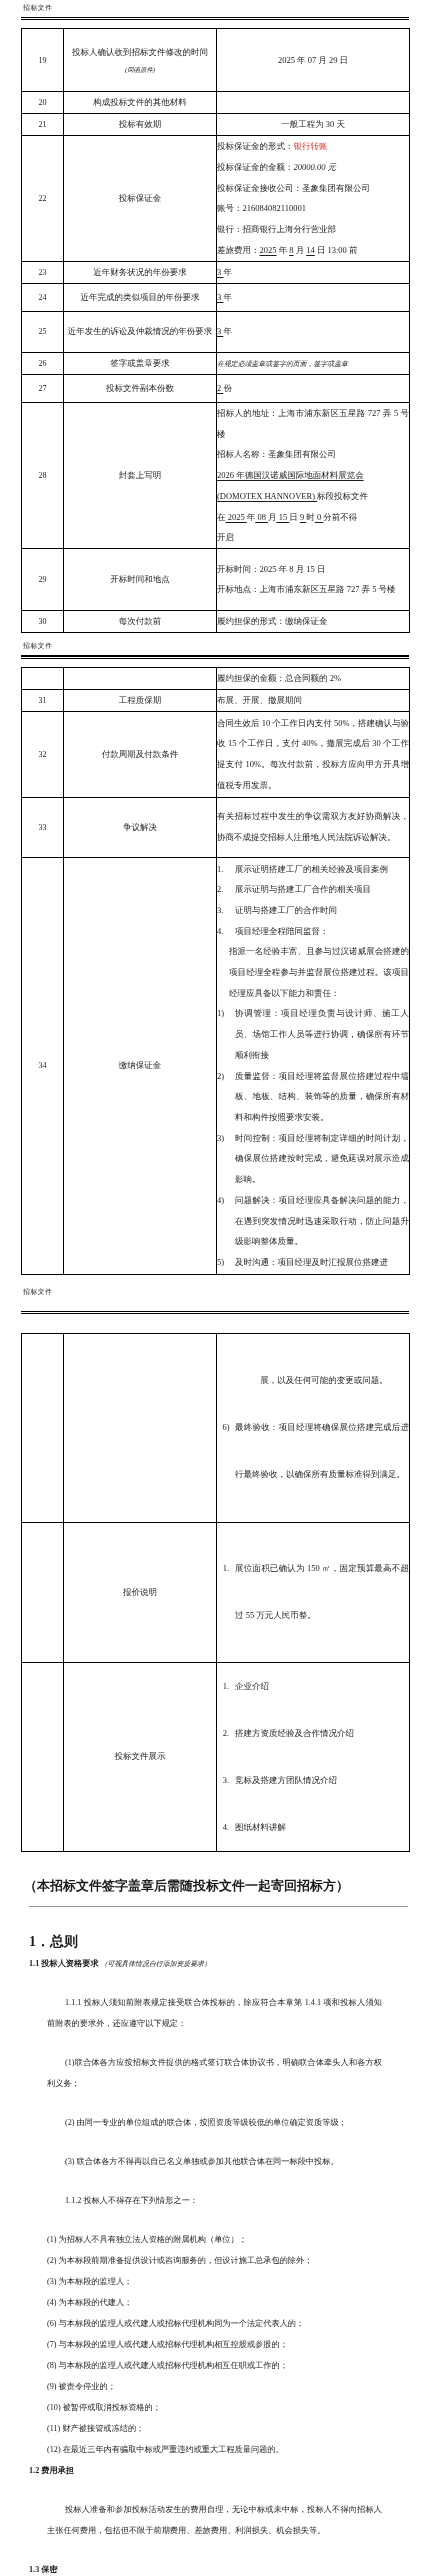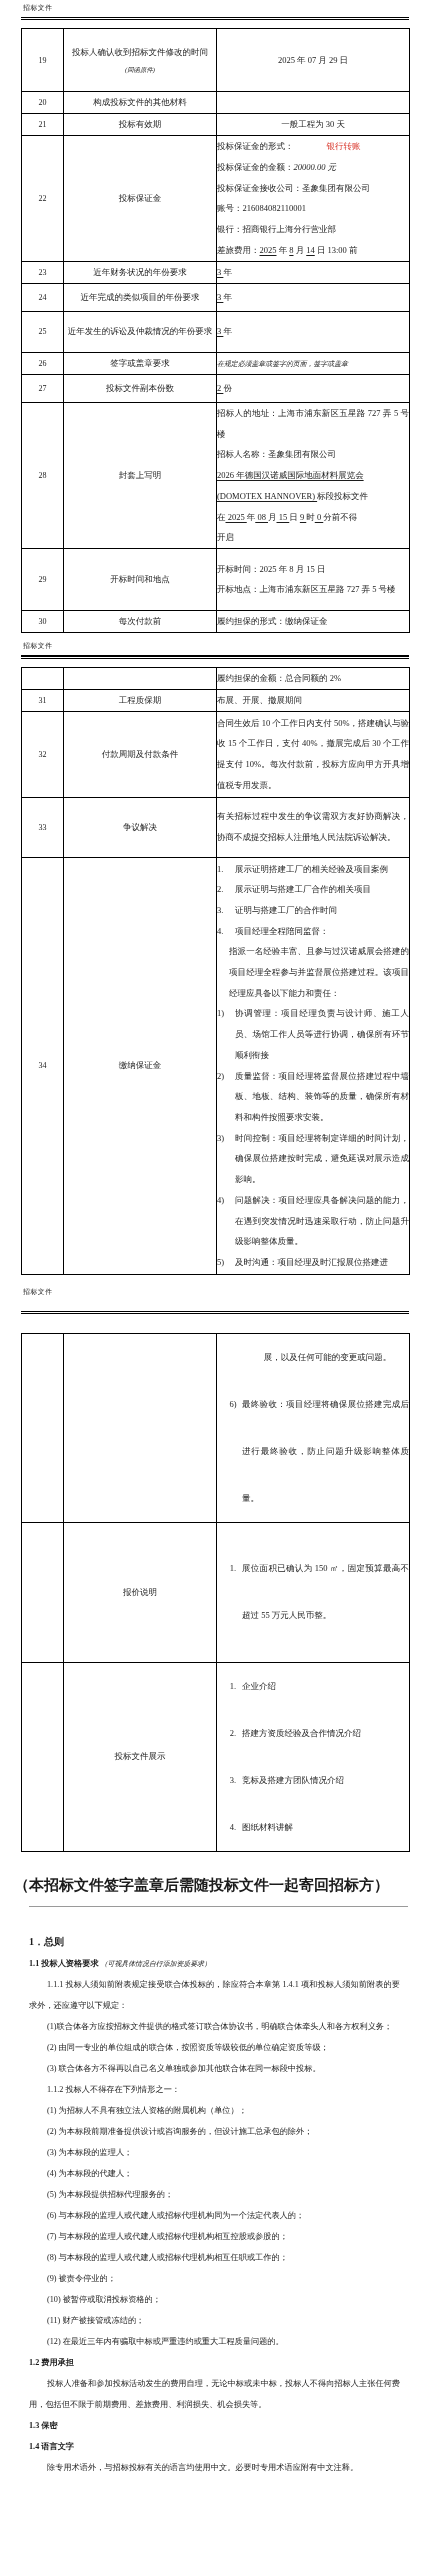--- a/index.html
+++ b/index.html
@@ -17,49 +17,49 @@
     font-size:8.5px;border:1.1px solid #000;}
   table.tbl td{border:0.5px solid #000;vertical-align:middle;padding:0;}
   col.c-num{width:42px;}
   col.c-label{width:153px;}
   col.c-val{width:193px;}
   td.num{text-align:center;font-size:8px;}
   td.label{text-align:center;line-height:20.7px;padding:0 5.3px;}
   td.value{text-align:left;padding:1.1px 5.3px 1.1px 5.8px;line-height:20.7px;text-align:justify;}
   td.value.center{text-align:center;}
   .t3 td.value,.t3 td.label{line-height:47px;text-align:center;}
-  .t3 td.value{line-height:47px;padding-left:7px;}
+  .t3 td.value{line-height:47px;}
   .note{font-style:italic;font-size:6.4px;line-height:16px;}
   .small-it{font-style:italic;font-size:6.9px;}
   .u{text-decoration:underline;text-underline-offset:1.6px;}
-  .red{color:#d9352a;margin-left:33px;}
+  .red{color:#d9352a;}
   .it{font-style:italic;}
   .vline{display:block;}
   .itm{display:flex;align-items:flex-start;}
   .mk{flex:0 0 18px;}
   .itx{flex:1 1 auto;text-align:justify;}
   .cont-ind{margin-left:22px;}
   
   .rh40{height:21px;}.rh41{height:22px;}.rh50{height:22px;}.rh52{height:27.5px;}
   .rh53{height:28px;}.rh78{height:41px;}.rh118{height:62px;}.rh119{height:63px;}
   .rh113{height:60px;}.rh163{height:86px;}.rh237{height:126px;}.rh265{height:140px;}
   .rh275{height:146px;}.rh355{height:188px;}.rh356{height:189px;}.rh787{height:417px;}
   .mt-t1{margin-top:8.5px;}
   .hdr2{margin-top:8.5px;}
   .rule2{margin-top:5.3px;}
   .mt-t2{margin-top:9px;}
   .hdr3{margin-top:12.7px;}
   .rule3{margin-top:15px;}
   .mt-t3{margin-top:19px;}
-  .notice{margin:21px 24px 0 14px;font-size:15px;font-weight:bold;line-height:25.4px;}
+  .notice{margin:21px 24px 0 24px;font-size:13px;font-weight:bold;line-height:25.4px;}
   .hr-thin{margin:7.4px 0 0 29px;width:379px;border:0;border-top:0.5px solid #9a9a9a;height:0;}
   .sec{margin:24px 24px 0 29px;font-size:8.2px;}
-  .h1{font-size:10px;font-weight:bold;line-height:22px;}
+  .h1{font-size:14px;font-weight:bold;line-height:22px;}
   .h2{font-weight:bold;line-height:21px;}
-  .bp{margin:0;line-height:21px;text-align:justify;font-family:Liberation Serif, serif;}
+  .bp{margin:18px;line-height:21px;text-align:justify;font-family:Liberation Serif, serif;}
   .ind{text-indent:18px;}
   .li{padding-left:18px;line-height:21px;}
 </style>
 </head>
 <body>
 
 <div>
 
   <div class="doc-label mt1">招标文件</div>
   <div class="rule rule2">
@@ -249,21 +249,21 @@
         <col class="c-val">
       </colgroup>
     <tbody>
         <tr class="rh356">
       <td class="num"></td>
       <td class="label"></td>
       <td class="value">
         <div class="cont-ind">展，以及任何可能的变更或问题。</div>
         <div class="itm">
               <span class="mk">6)</span>
-              <span class="itx">最终验收：项目经理将确保展位搭建完成后进行最终验收，防止问题升级影响整体质量。</span>
+              <span class="itx">最终验收：项目经理将确保展位搭建完成后进行最终验收，以确保所有质量标准得到满足。</span>
             </div>
       </td>
     </tr>
     <tr class="rh265">
       <td class="num"></td>
       <td class="label">报价说明</td>
       <td class="value">
         <div class="itm">
               <span class="mk">1.</span>
               <span class="itx">展位面积已确认为 150 ㎡，固定预算最高不超过 55 万元人民币整。</span>
@@ -303,21 +303,20 @@
     <div class="h2"><span>1.1 投标人资格要求</span> <span class="small-it" style="font-weight:normal;">（可视具体情况自行添加资质要求）</span></div>
     <p class="bp ind">1.1.1 投标人须知前附表规定接受联合体投标的，除应符合本章第 1.4.1 项和投标人须知前附表的要求外，还应遵守以下规定：</p>
     <p class="bp ind">(1)联合体各方应按招标文件提供的格式签订联合体协议书，明确联合体牵头人和各方权利义务；</p>
     <p class="bp ind">(2) 由同一专业的单位组成的联合体，按照资质等级较低的单位确定资质等级；</p>
     <p class="bp ind">(3) 联合体各方不得再以自己名义单独或参加其他联合体在同一标段中投标。</p>
     <p class="bp ind">1.1.2 投标人不得存在下列情形之一：</p>
     <div class="li">(1) 为招标人不具有独立法人资格的附属机构（单位）；</div>
     <div class="li">(2) 为本标段前期准备提供设计或咨询服务的，但设计施工总承包的除外；</div>
     <div class="li">(3) 为本标段的监理人；</div>
     <div class="li">(4) 为本标段的代建人；</div>
-    <div class="li">(5) 为本标段提供招标代理服务的；</div>
     <div class="li">(6) 与本标段的监理人或代建人或招标代理机构同为一个法定代表人的；</div>
     <div class="li">(7) 与本标段的监理人或代建人或招标代理机构相互控股或参股的；</div>
     <div class="li">(8) 与本标段的监理人或代建人或招标代理机构相互任职或工作的；</div>
     <div class="li">(9) 被责令停业的；</div>
     <div class="li">(10) 被暂停或取消投标资格的；</div>
     <div class="li">(11) 财产被接管或冻结的；</div>
     <div class="li">(12) 在最近三年内有骗取中标或严重违约或重大工程质量问题的。</div>
     <div class="h2">1.2 费用承担</div>
     <p class="bp ind">投标人准备和参加投标活动发生的费用自理，无论中标或未中标，投标人不得向招标人主张任何费用，包括但不限于前期费用、差旅费用、利润损失、机会损失等。</p>
     <div class="h2">1.3 保密</div>

